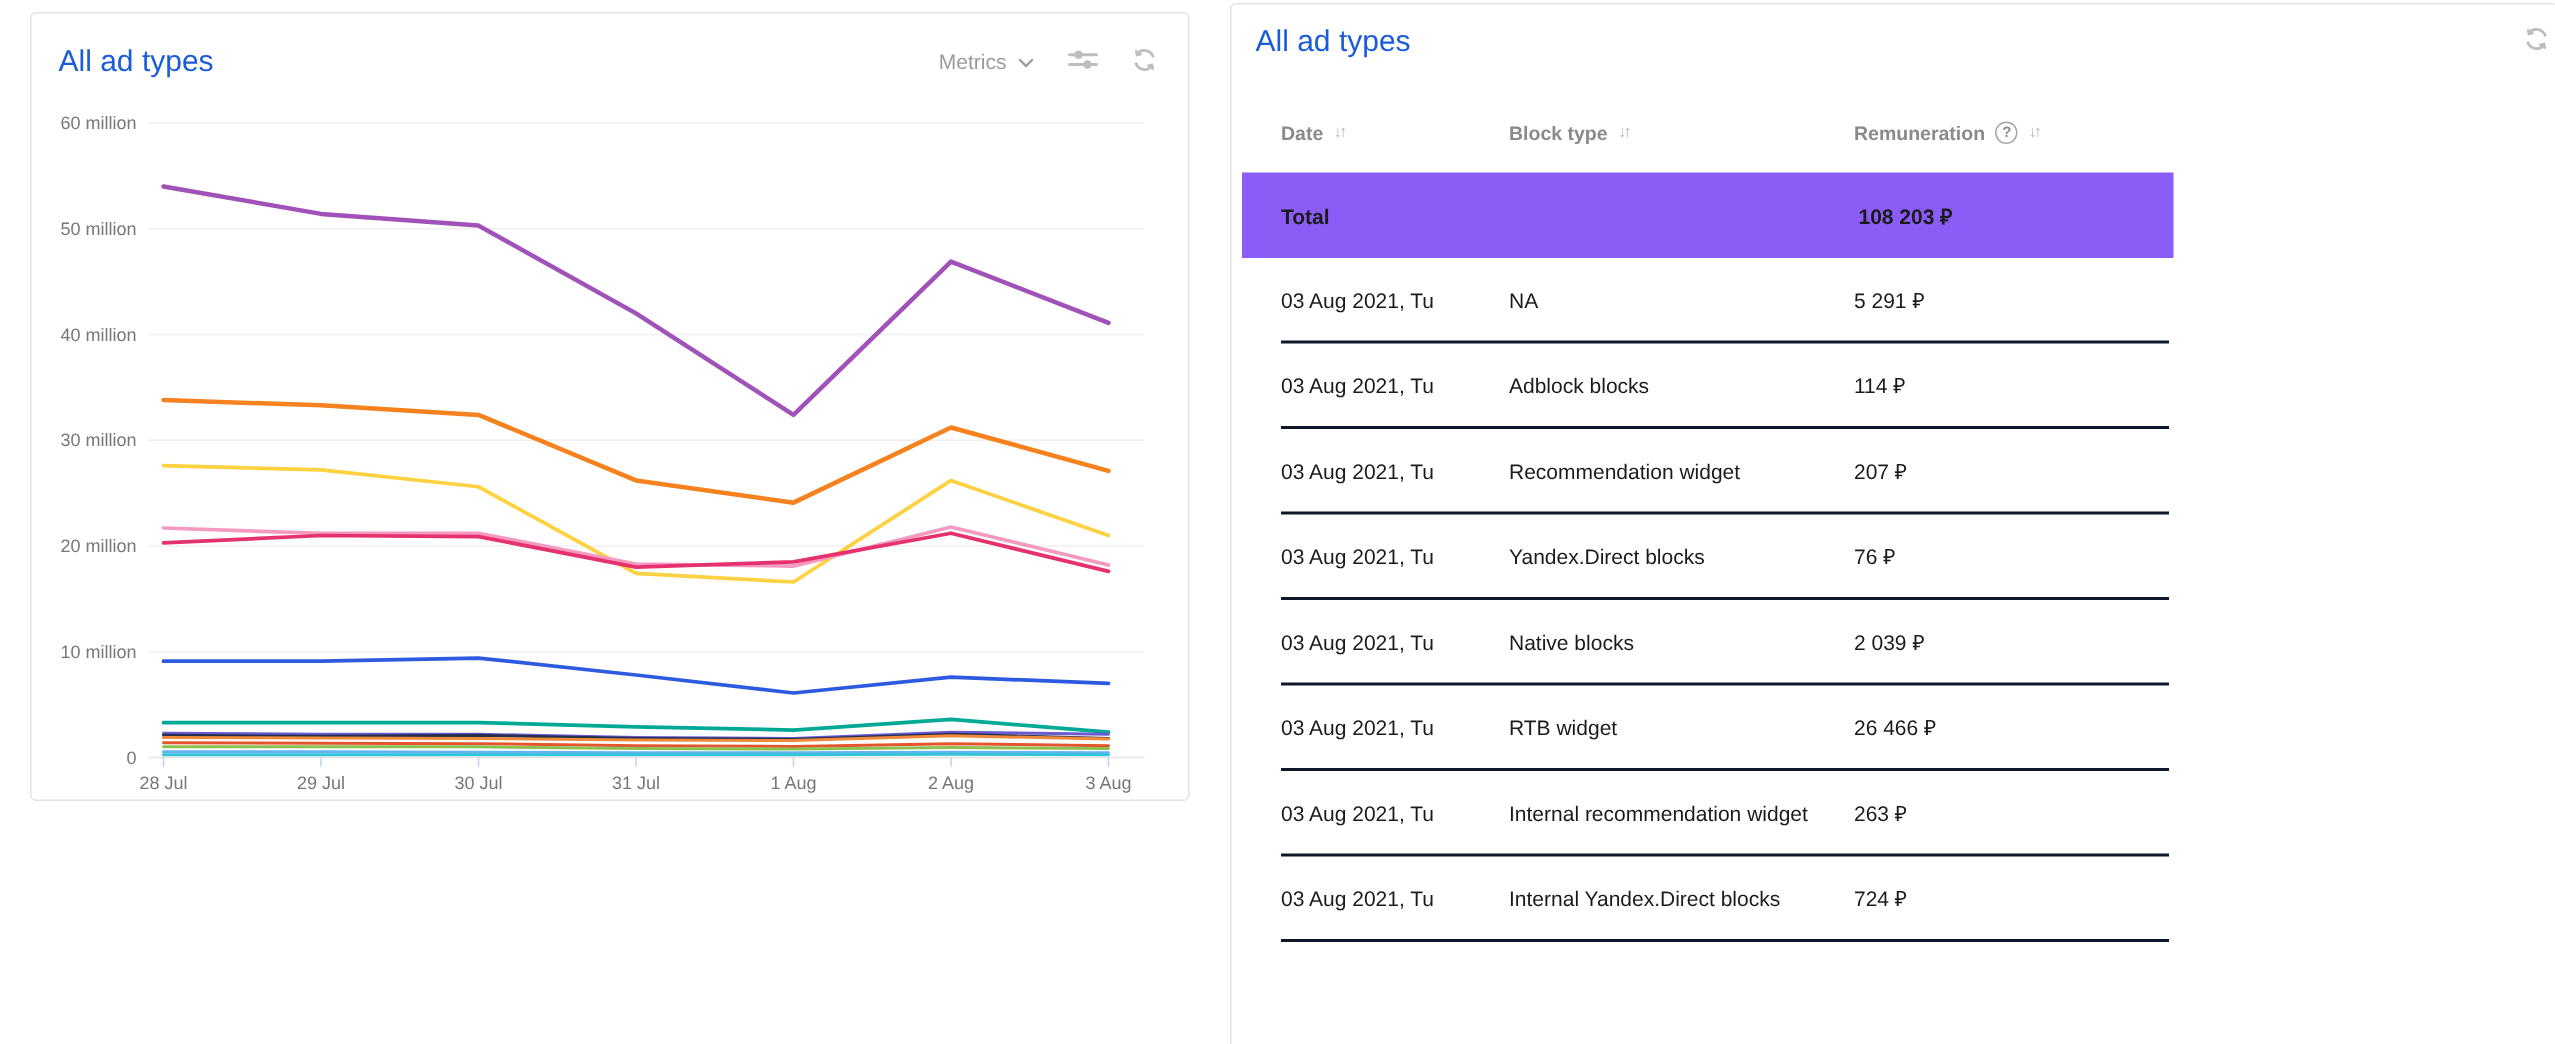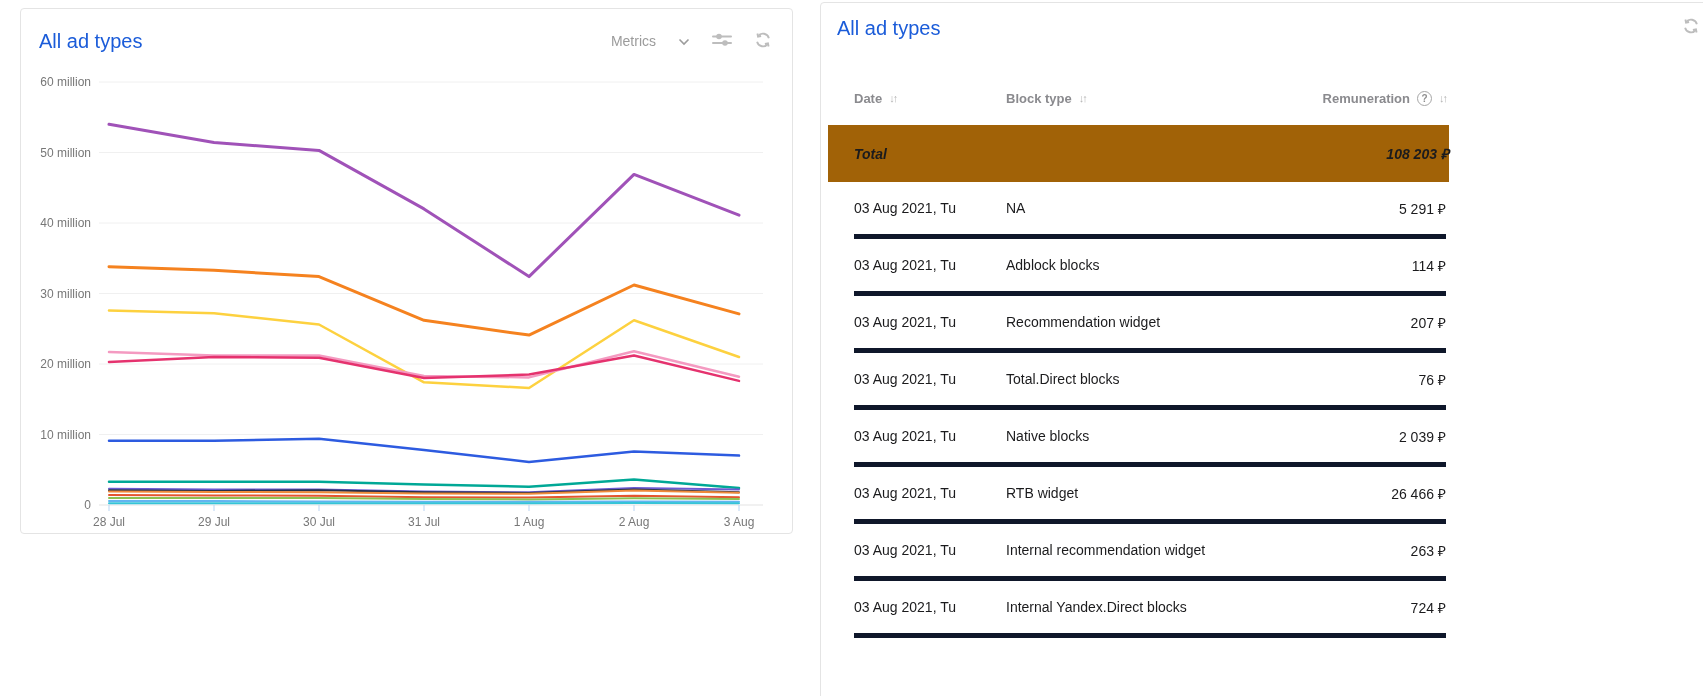--- a/index.html
+++ b/index.html
@@ -7,41 +7,41 @@
     font-family:"Liberation Sans", sans-serif; position:relative; }
   .card { position:absolute; background:#fff; border:1px solid #e4e4e4; border-radius:4px; }
   .card-left  { left:20px; top:8px;  width:773px; height:526px; }
   .card-right { left:820px; top:2px; width:895px; height:710px; }
 
   .card-left-header { height:54px; display:flex; align-items:center;
     justify-content:space-between; padding:10px 20px 0 18px; }
   .card-title { font-size:20px; color:#1b5cd9; }
 
   .chart-controls { display:flex; align-items:center; gap:22px; }
-  .metrics-dropdown { display:flex; align-items:center; gap:22px; color:#9b9b9b;
+  .metrics-dropdown { display:flex; align-items:center; gap:7px; color:#9b9b9b;
     font-size:14px; cursor:pointer; }
   .icon-btn { background:none; border:none; padding:0; cursor:pointer;
     display:flex; align-items:center; }
 
   .chart-area { position:absolute; left:0; top:54px; width:771px; height:470px; }
   .chart-area text { font-family:"Liberation Sans", sans-serif; }
 
   .table-title-wrap { position:absolute; left:16px; top:14px; }
   .table-refresh { position:absolute; left:861px; top:14px; }
 
-  .table { position:absolute; left:33px; top:68px; width:592px; font-size:14px; color:#1b1b1d; }
+  .table { position:absolute; left:33px; top:58px; width:592px; font-size:14px; color:#1b1b1d; }
   .trow { display:flex; align-items:center; height:57px; }
   .thead { height:54px; color:#8a8a8e; font-size:13px; font-weight:700; }
   .thead .c { display:flex; align-items:center; gap:7px; cursor:pointer; }
   .c-date { width:152px; flex:none; }
   .c-type { flex:1; }
-  .c-rem  { width:210px; flex:none; display:flex; justify-content:flex-end; align-items:center; gap:7px; }
-  .total  { background:#a16207; font-weight:700; margin-left:-26px;
-    padding-left:26px; width:calc(100% + 29px);font-style:italic; }
-  .data-row { border-bottom:5px solid #0f172a; }
+  .c-rem  { width:210px; flex:none; display:flex; justify-content:flex-start; align-items:center; gap:7px; }
+  .total  { background:#8b5cf6; font-weight:700; margin-left:-26px;
+    padding-left:26px; width:calc(100% + 29px); }
+  .data-row { border-bottom:2px solid #0f172a; }
 
   .sort-icon { font-size:11px; color:#b6b6b6; letter-spacing:-2px; font-weight:400; }
   .help-icon { width:15px; height:15px; border:1.5px solid #a6a6a6; border-radius:50%;
     color:#8f8f8f; font-size:10px; font-weight:700; display:inline-flex;
     align-items:center; justify-content:center; flex:none; }
 </style>
 </head>
 <body>
 
 <div class="card card-left">
@@ -172,21 +172,21 @@
       <div class="c c-type">Adblock blocks</div>
       <div class="c c-rem">114 ₽</div>
     </div>
     <div class="trow data-row">
       <div class="c c-date">03 Aug 2021, Tu</div>
       <div class="c c-type">Recommendation widget</div>
       <div class="c c-rem">207 ₽</div>
     </div>
     <div class="trow data-row">
       <div class="c c-date">03 Aug 2021, Tu</div>
-      <div class="c c-type">Total.Direct blocks</div>
+      <div class="c c-type">Yandex.Direct blocks</div>
       <div class="c c-rem">76 ₽</div>
     </div>
     <div class="trow data-row">
       <div class="c c-date">03 Aug 2021, Tu</div>
       <div class="c c-type">Native blocks</div>
       <div class="c c-rem">2 039 ₽</div>
     </div>
     <div class="trow data-row">
       <div class="c c-date">03 Aug 2021, Tu</div>
       <div class="c c-type">RTB widget</div>

